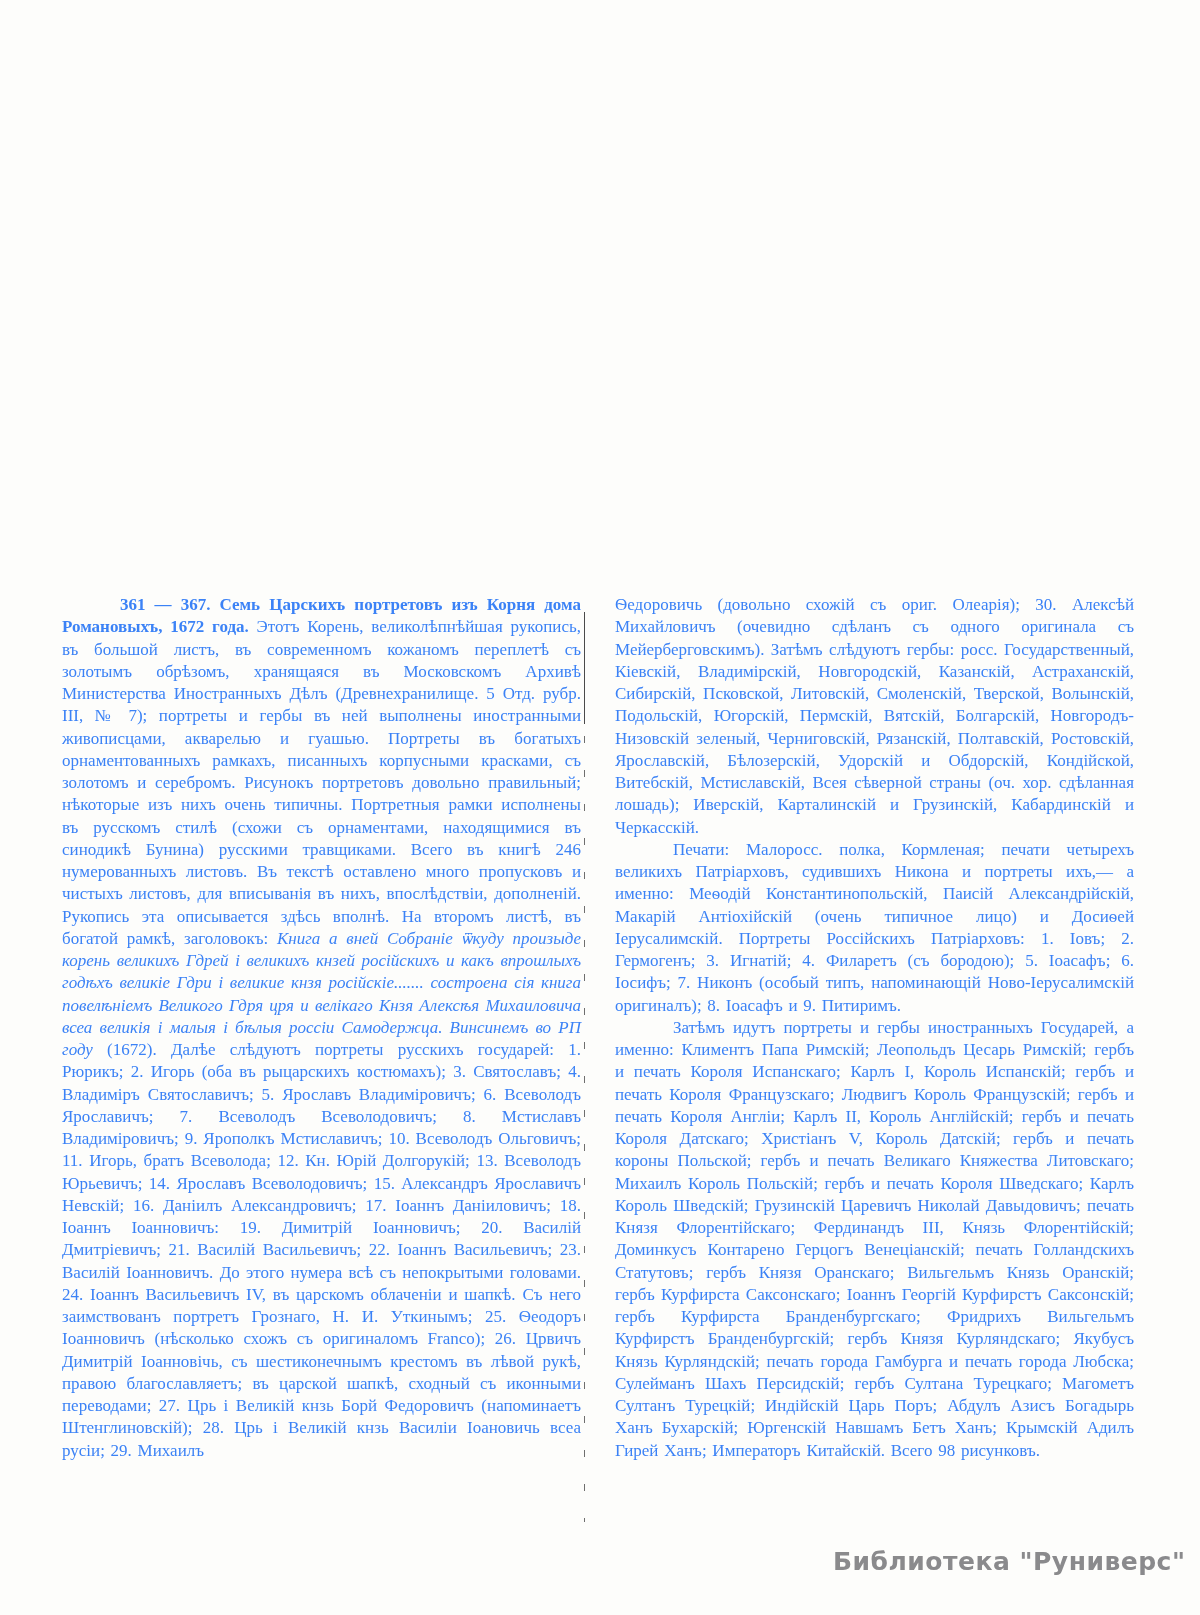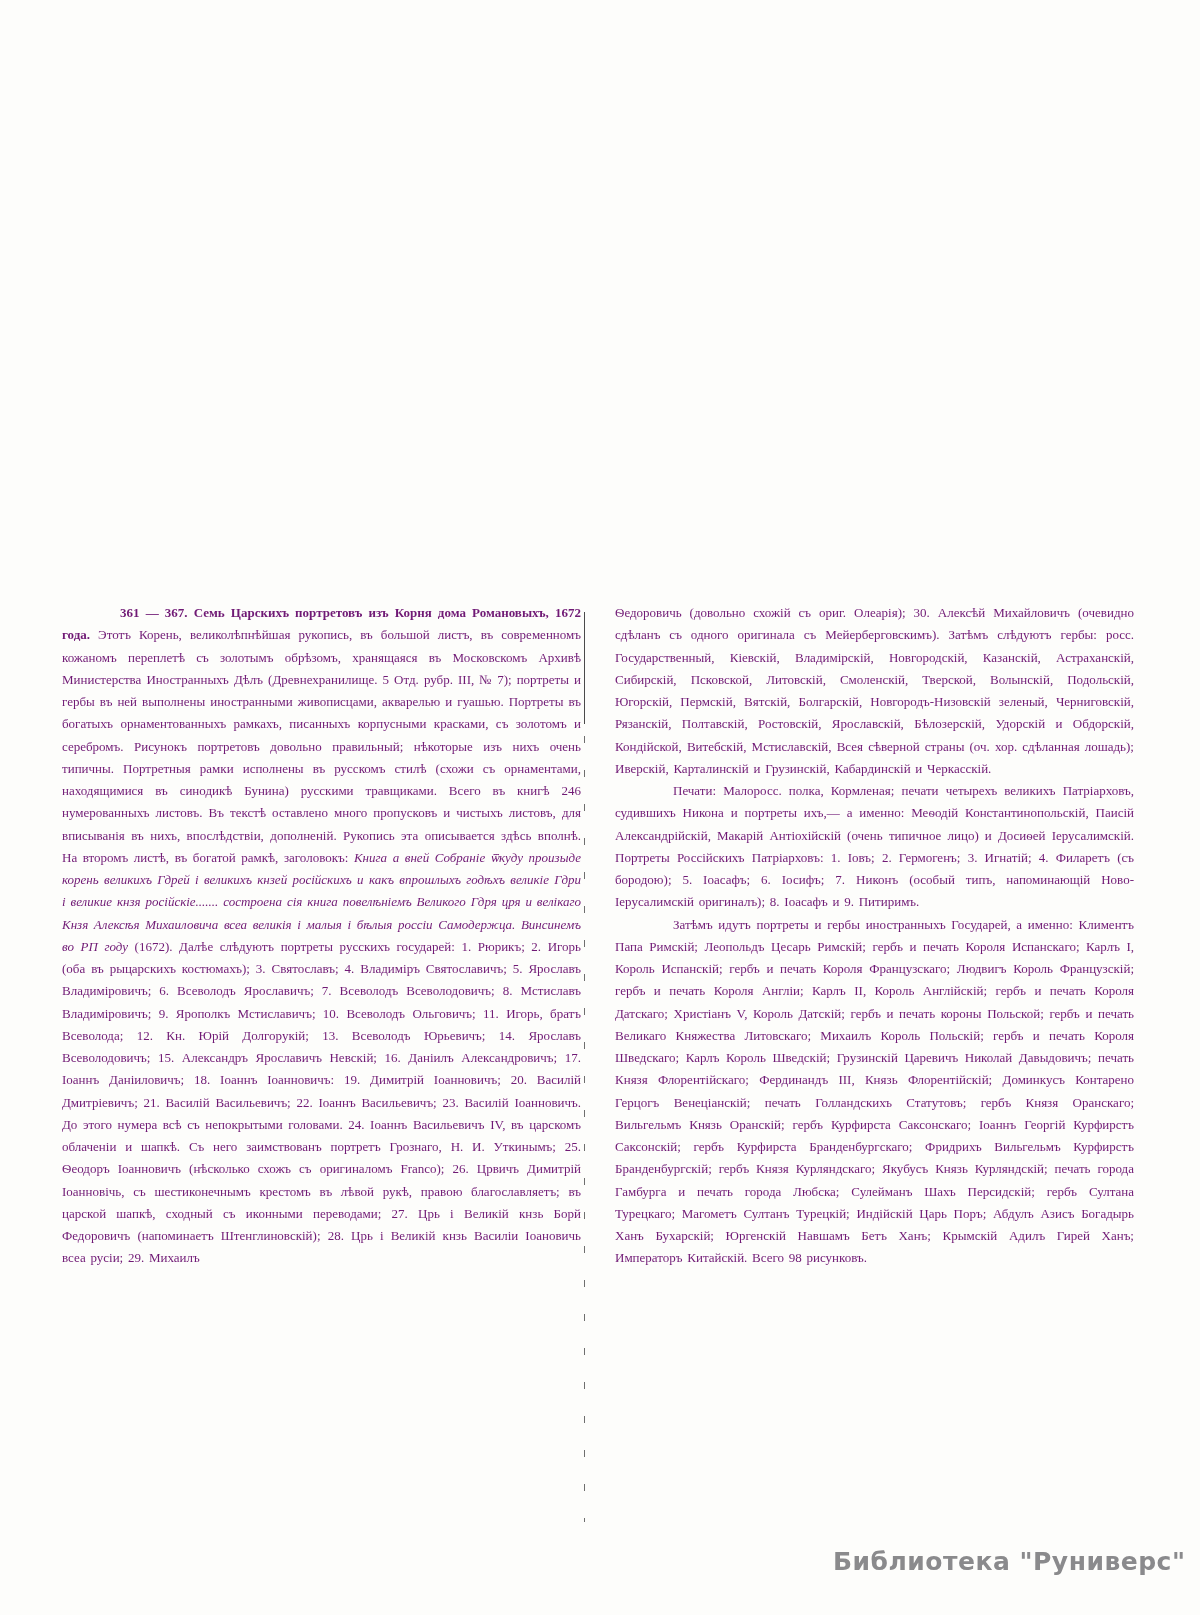--- a/index.html
+++ b/index.html
@@ -21,26 +21,25 @@
     position: absolute;
     left: 62px;
     top: 594px;
     width: 1072px;
     display: flex;
     gap: 34px;
   }
   .col {
     width: 519px;
     font-family: "Liberation Serif", "DejaVu Serif", serif;
-    font-size: 13px;
+    font-size: 17px;
     line-height: 22.25px;
-    color: #701a75;
+    color: #3b82f6;
     text-align: justify;
     word-spacing: 1.5px;
-    margin-top: 8px;
   }
   .para {
     margin: 0;
     padding: 0;
   }
   .para.indent {
     text-indent: 58px;
   }
   .run-bold   { font-weight: bold; }
   .run-italic { font-style: italic; }

